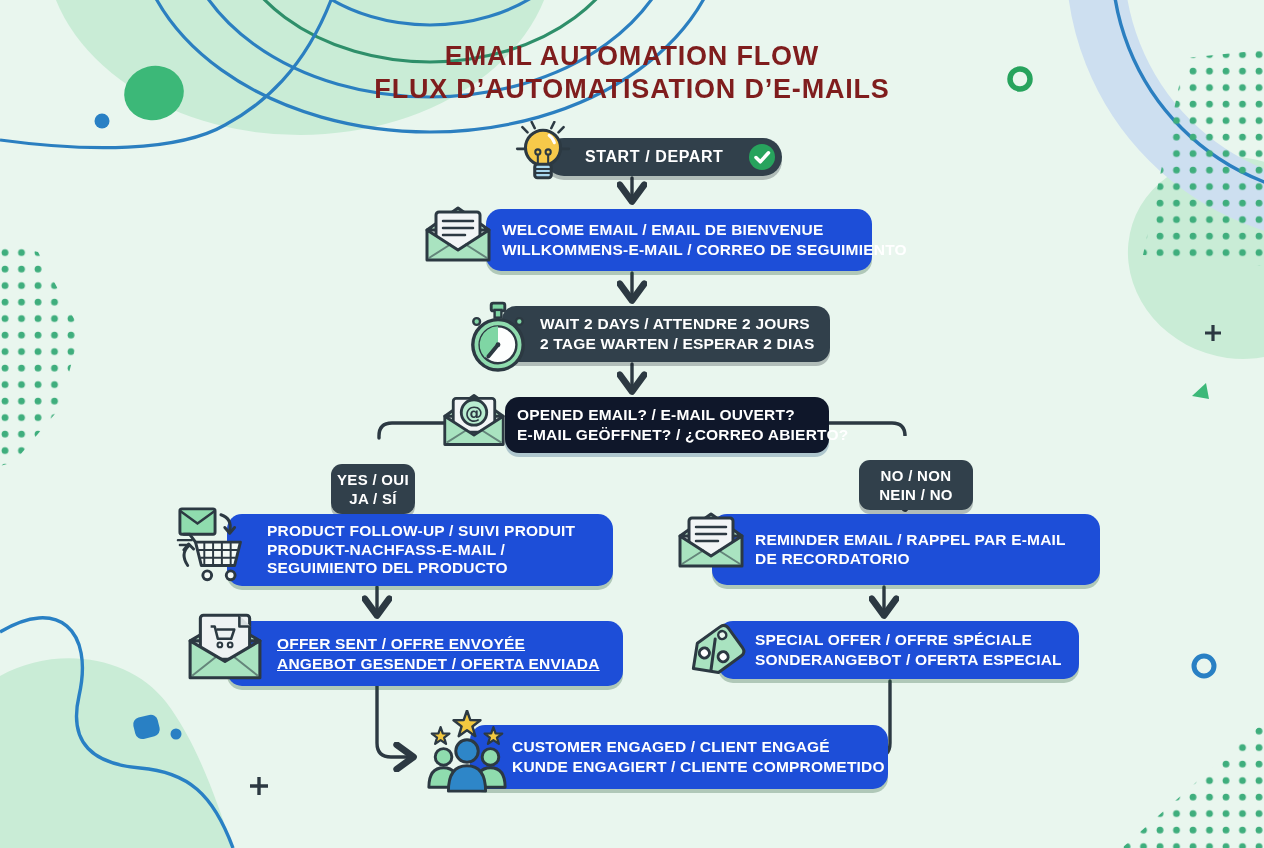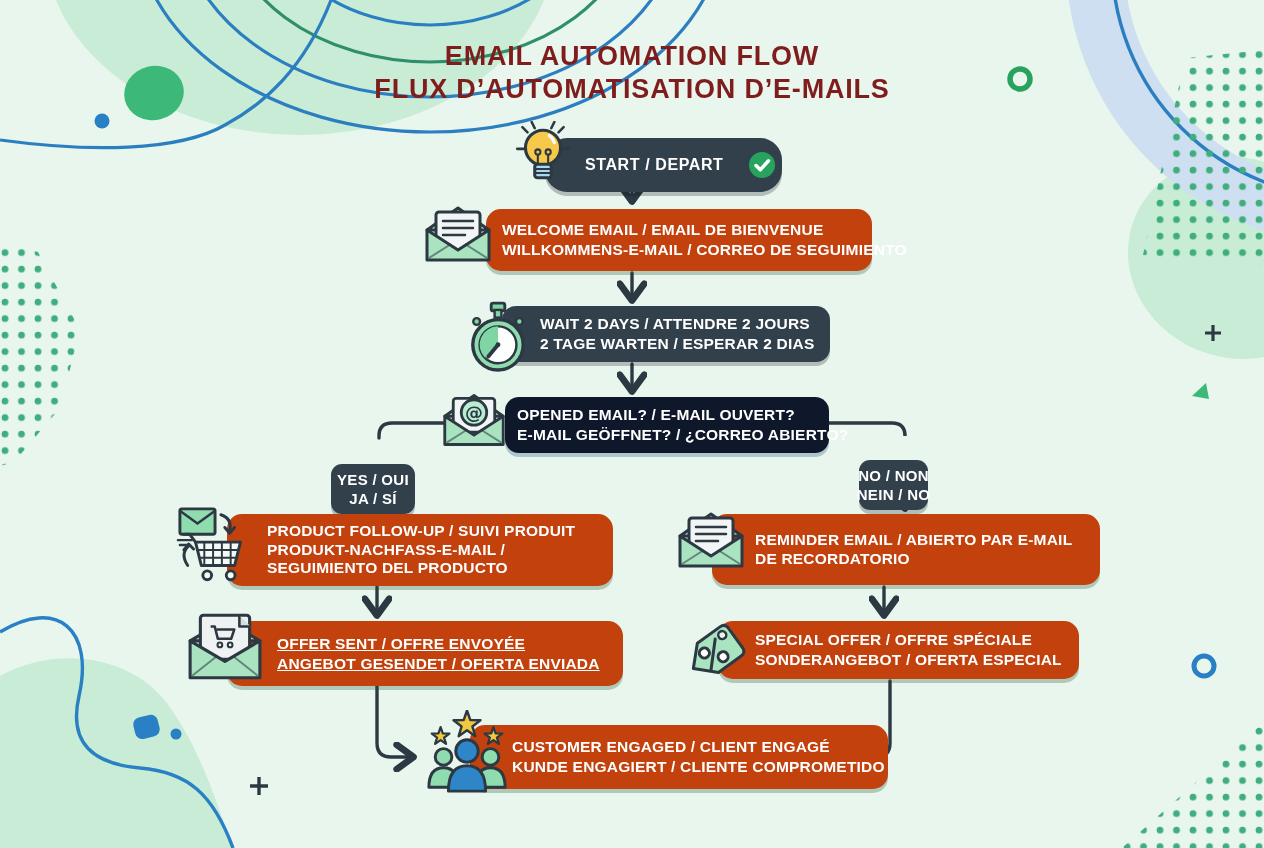--- a/index.html
+++ b/index.html
@@ -4,21 +4,21 @@
 <style>
   html,body{margin:0;padding:0;background:#dfeee5;}
   .stage{position:relative;width:1264px;height:848px;background:#e9f6ee;overflow:hidden;
          font-family:"Liberation Sans","DejaVu Sans",sans-serif;}
   .deco,.connectors{position:absolute;left:0;top:0;width:1264px;height:848px;}
   .deco{z-index:0}
   .connectors{z-index:1}
   .title{position:absolute;top:40px;left:0;right:0;z-index:2;text-align:center;
          color:#7f1d1d;font-weight:800;font-size:27px;line-height:33px;letter-spacing:.8px;}
   .node{position:absolute;z-index:2;display:flex;align-items:center;color:#fff;font-weight:700;}
-  .green{background:#c2410c;border-radius:15px;box-shadow:0 4px 0 rgba(27,82,48,.28);}
+  .green{background:#1d4ed8;border-radius:15px;box-shadow:0 4px 0 rgba(27,82,48,.28);}
   .dark{background:#31404b;border-radius:14px;box-shadow:0 4px 0 rgba(10,20,26,.25);}
   .blue{background:#0f172a;border-radius:14px;box-shadow:0 4px 0 rgba(21,77,122,.28);}
   .lines span{display:block;font-size:15.5px;line-height:20px;letter-spacing:.2px;white-space:nowrap;}
   .lines.tight span{line-height:18.5px;}
   .pill{border-radius:22px;}
   .pill .plabel{font-size:16px;letter-spacing:.6px;white-space:nowrap;}
   .branch{justify-content:center;text-align:center;margin-top:27px;}
   .branch span{display:block;font-size:15px;line-height:19px;letter-spacing:.3px;white-space:nowrap;}
   .icon{position:absolute;z-index:3;line-height:0;}
   .badge{display:flex;margin-left:auto;}
@@ -85,21 +85,21 @@
       <path d="M377,681 V743 Q377,757 391,757 H412" marker-end="url(#ah)"></path>
       <path d="M890,681 V743 Q890,757 876,757 H856" marker-end="url(#ah)"></path>
     </g>
   </svg>
 
   <div class="title">
     <div>EMAIL AUTOMATION FLOW</div>
     <div>FLUX D’AUTOMATISATION D’E-MAILS</div>
   </div>
 
-  <div class="node dark pill" style="left:545px;top:138px;width:192px;height:54px;padding:0 5px 0 40px;">
+  <div class="node dark pill" style="left:545px;top:138px;width:192px;height:38px;padding:0 5px 0 40px;">
     <span class="plabel">START / DEPART</span>
     <span class="badge">
       <svg width="30" height="30" viewBox="0 0 30 30">
         <circle cx="15" cy="15" r="13" fill="#27a35d"></circle>
         <path d="M9,15.5 L13.3,19.8 L21.5,10.8" fill="none" stroke="#fff" stroke-width="3.5" stroke-linecap="round" stroke-linejoin="round"></path>
       </svg>
     </span>
   </div>
   <div class="icon" style="left:514px;top:121px;">
     <svg width="58" height="66" viewBox="0 0 56 64">
@@ -173,21 +173,21 @@
       <path d="M6,56 L28,42 M64,56 L42,42" stroke="#2c3942" stroke-width="2" opacity=".55"></path>
     </svg>
   </div>
 
   <div class="node dark branch" style="left:331px;top:437px;width:84px;height:50px;border-radius:11px;">
     <div>
       <span>YES / OUI</span>
       <span>JA / SÍ</span>
     </div>
   </div>
-  <div class="node dark branch" style="left:859px;top:433px;width:69px;height:50px;border-radius:11px;">
+  <div class="node dark branch" style="left:859px;top:433px;width:114px;height:50px;border-radius:11px;">
     <div>
       <span>NO / NON</span>
       <span>NEIN / NO</span>
     </div>
   </div>
 
   <div class="node green" style="left:227px;top:514px;width:346px;height:72px;padding-left:40px;">
     <div class="lines tight">
       <span>PRODUCT FOLLOW-UP / SUIVI PRODUIT</span>
       <span>PRODUKT-NACHFASS-E-MAIL /</span>
@@ -226,21 +226,21 @@
       <path d="M24,16 h4 l3,12 h13 l3,-9 H30" fill="none" stroke="#2c3942" stroke-width="2.5" stroke-linejoin="round"></path>
       <circle cx="33" cy="34" r="2.3" fill="none" stroke="#2c3942" stroke-width="2"></circle>
       <circle cx="43" cy="34" r="2.3" fill="none" stroke="#2c3942" stroke-width="2"></circle>
       <polygon points="4,30 38,50 72,30 72,66 4,66" fill="#a9e3c0" stroke="#2c3942" stroke-width="3" stroke-linejoin="round"></polygon>
       <path d="M6,64 L30,45 M70,64 L46,45" stroke="#2c3942" stroke-width="2" opacity=".55"></path>
     </svg>
   </div>
 
   <div class="node green" style="left:712px;top:514px;width:345px;height:71px;padding-left:43px;">
     <div class="lines tight">
-      <span>REMINDER EMAIL / ABIERTO PAR E-MAIL</span>
+      <span>REMINDER EMAIL / RAPPEL PAR E-MAIL</span>
       <span>DE RECORDATORIO</span>
     </div>
   </div>
   <div class="icon" style="left:676px;top:508px;">
     <svg width="70" height="64" viewBox="0 0 70 64">
       <path d="M4,28 L35,6 L66,28 Z" fill="#bfeccf" stroke="#2c3942" stroke-width="3" stroke-linejoin="round"></path>
       <rect x="13" y="10" width="44" height="38" rx="3" fill="#f2f5f6" stroke="#2c3942" stroke-width="3"></rect>
       <path d="M20,19 H50 M20,26 H50 M20,33 H42" stroke="#2c3942" stroke-width="2.5" stroke-linecap="round"></path>
       <polygon points="4,28 35,48 66,28 66,58 4,58" fill="#a9e3c0" stroke="#2c3942" stroke-width="3" stroke-linejoin="round"></polygon>
       <path d="M6,56 L28,42 M64,56 L42,42" stroke="#2c3942" stroke-width="2" opacity=".55"></path>

